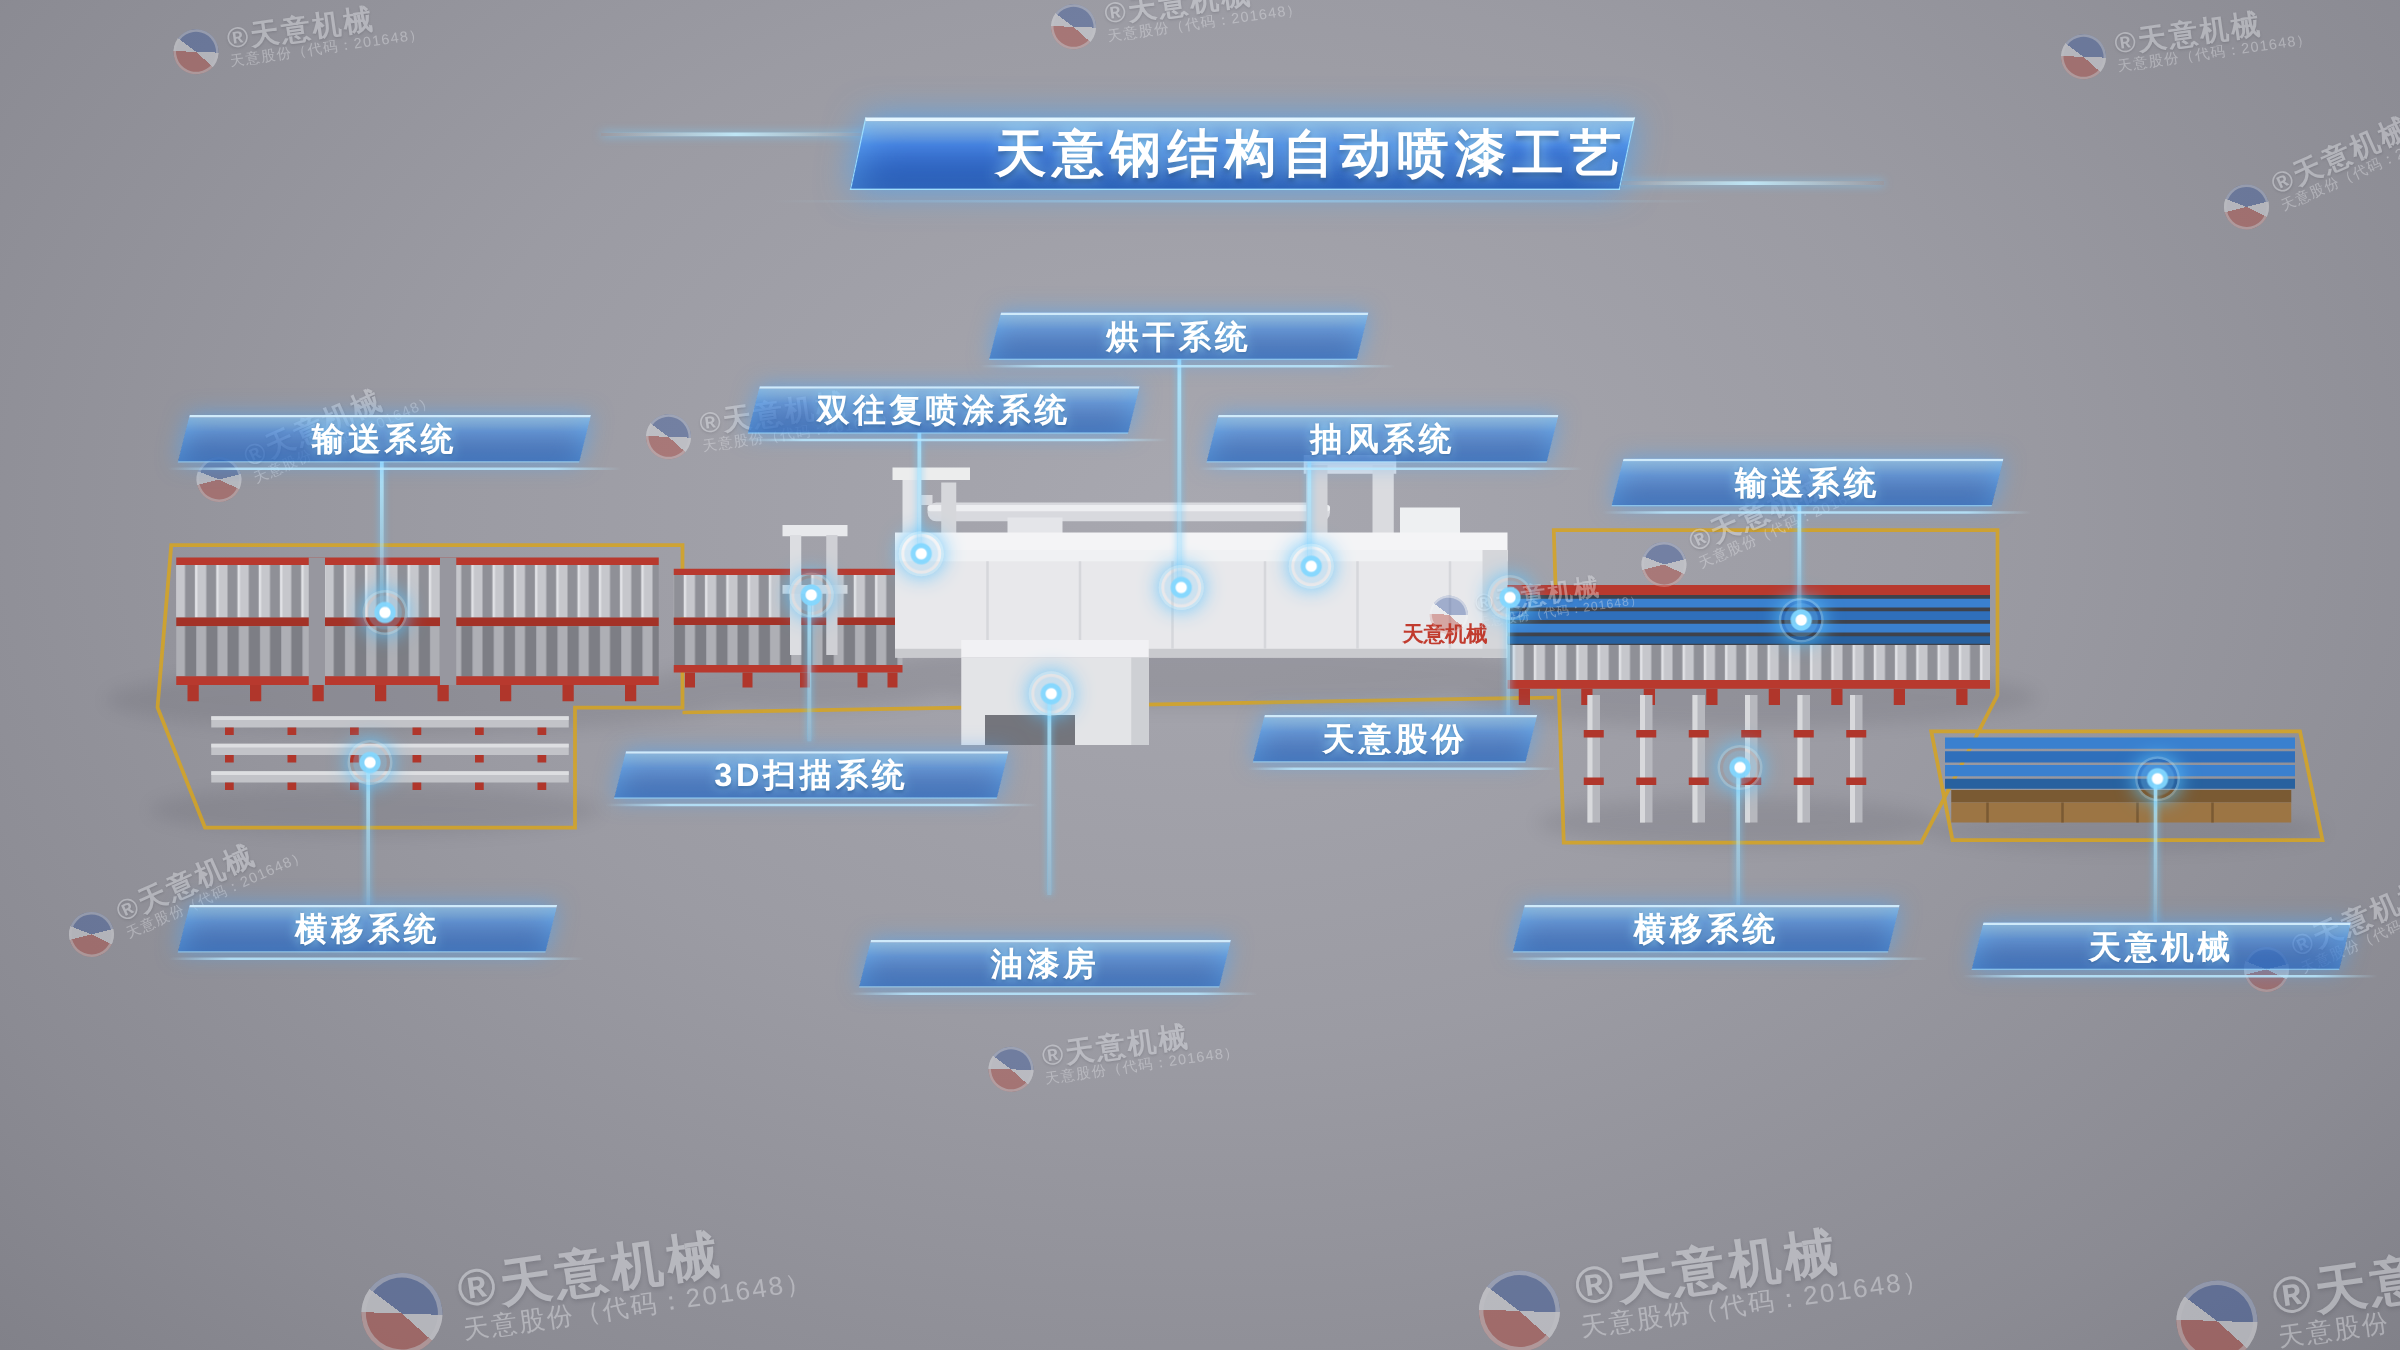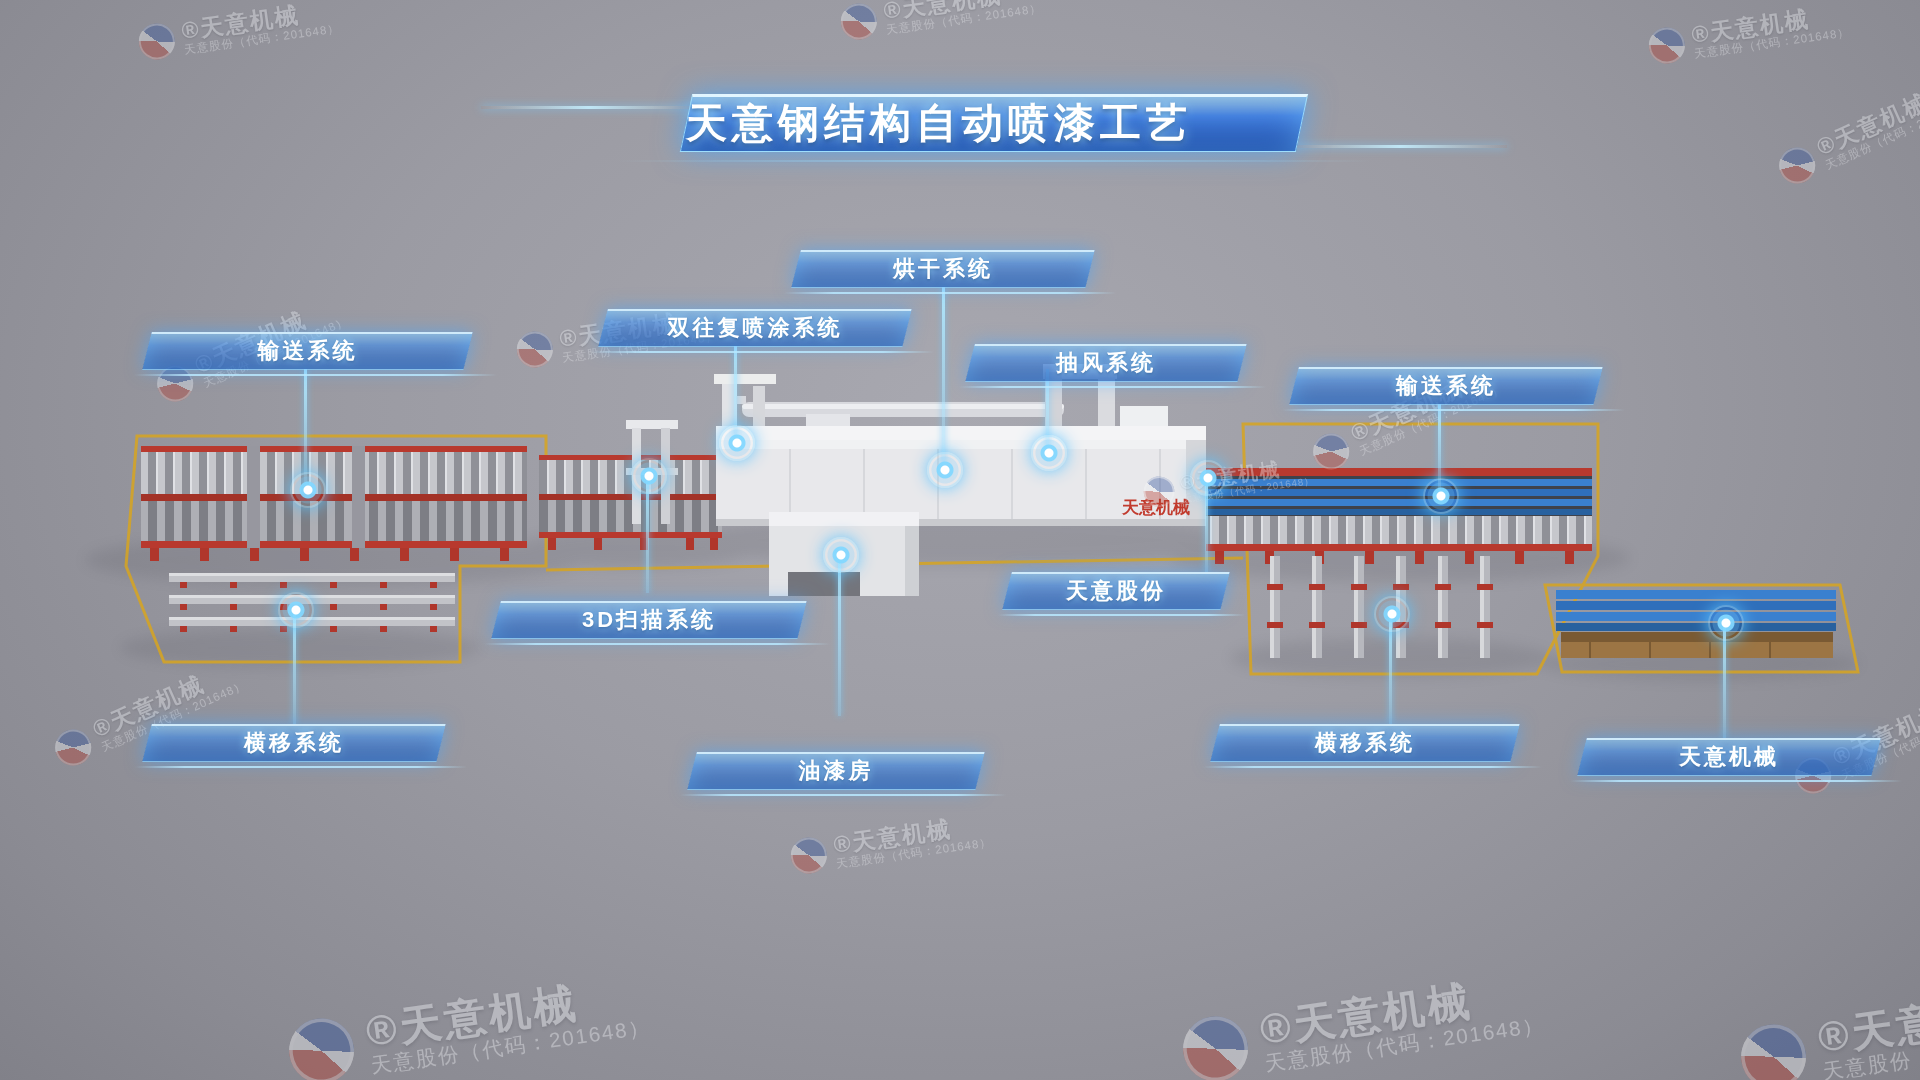--- a/index.html
+++ b/index.html
@@ -25,34 +25,34 @@
 
   
   .banner{position:absolute;height:38px;display:flex;align-items:center;justify-content:center;z-index:5;cursor:pointer;}
   .banner::before{content:"";position:absolute;inset:0;transform:skewX(-14deg);
       background:linear-gradient(180deg, rgba(140,205,255,.45) 0%, rgba(62,134,228,.62) 32%, rgba(20,74,168,.70) 100%);
       border-top:2px solid rgba(215,242,255,.95);
       border-bottom:1px solid rgba(130,205,255,.55);
       box-shadow:0 0 18px rgba(70,165,255,.6), inset 0 0 22px rgba(100,185,255,.5);}
   .banner::after{content:"";position:absolute;left:-4%;right:-9%;bottom:-6px;height:2px;
       background:linear-gradient(90deg, rgba(170,225,255,0), rgba(185,232,255,.85) 15%, rgba(185,232,255,.85) 85%, rgba(170,225,255,0));}
-  .banner span{position:relative;z-index:1;font-size:22px;font-weight:700;color:#fff;letter-spacing:3px;
+  .banner span{position:relative;z-index:1;font-size:26px;font-weight:700;color:#fff;letter-spacing:3px;
       text-shadow:0 0 9px rgba(150,220,255,.95), 0 1px 3px rgba(0,40,100,.55);}
 
   .leader{position:absolute;width:3px;z-index:4;
       background:linear-gradient(180deg, rgba(175,232,255,.95), rgba(140,215,255,.38));
       box-shadow:0 0 6px rgba(110,205,255,.8);}
   .dot{position:absolute;width:32px;height:32px;margin:-16px 0 0 -16px;border-radius:50%;z-index:4;
       border:2px solid rgba(160,225,255,.45);
       background:radial-gradient(circle, #ffffff 0 4px, rgba(130,215,255,.95) 5px 8px, rgba(120,205,255,.25) 9px 13px, rgba(120,205,255,0) 14px);
       box-shadow:0 0 16px rgba(90,195,255,.9);}
 
   
   .title-wrap{position:absolute;left:686px;top:94px;width:616px;height:58px;z-index:6;}
-  .title-banner{position:absolute;inset:0;display:flex;align-items:center;justify-content:flex-start;}
+  .title-banner{position:absolute;inset:0;display:flex;align-items:center;justify-content:flex-end;}
   .title-banner::before{content:"";position:absolute;inset:0;transform:skewX(-12deg);
       background:linear-gradient(180deg, rgba(150,210,255,.55) 0%, rgba(50,120,230,.85) 35%, rgba(12,60,160,.92) 100%);
       border:1px solid rgba(160,225,255,.95);border-top:3px solid rgba(228,246,255,1);
       box-shadow:0 0 28px rgba(70,165,255,.75), inset 0 0 32px rgba(110,190,255,.55);}
   .title-banner span{position:relative;z-index:1;font-size:41px;font-weight:800;letter-spacing:5px;color:#fff;
       text-shadow:0 0 12px rgba(160,225,255,.95), 0 2px 4px rgba(0,35,90,.6);}
   .title-streak{position:absolute;height:3px;
       background:linear-gradient(90deg, rgba(160,225,255,0), rgba(195,238,255,.9), rgba(160,225,255,0));
       box-shadow:0 0 8px rgba(120,205,255,.8);}
   .ts-l{left:-205px;width:215px;top:12px;}
@@ -402,21 +402,21 @@
     <div class="leader" style="left:942px;top:287px;height:178px"></div>
     <div class="dot" style="left:943px;top:468px"></div>
     <div class="banner" style="left:796px;top:250px;width:294px">
       <span>烘干系统</span>
     </div>
   </div>
 
   <div class="callout">
     <div class="leader" style="left:1046px;top:369px;height:79px"></div>
     <div class="dot" style="left:1047px;top:451px"></div>
-    <div class="banner" style="left:970px;top:344px;width:272px">
+    <div class="banner" style="left:970px;top:332px;width:272px">
       <span>抽风系统</span>
     </div>
   </div>
 
   <div class="callout">
     <div class="leader" style="left:1438px;top:404px;height:87px"></div>
     <div class="dot" style="left:1439px;top:494px"></div>
     <div class="banner" style="left:1294px;top:367px;width:304px">
       <span>输送系统</span>
     </div>

